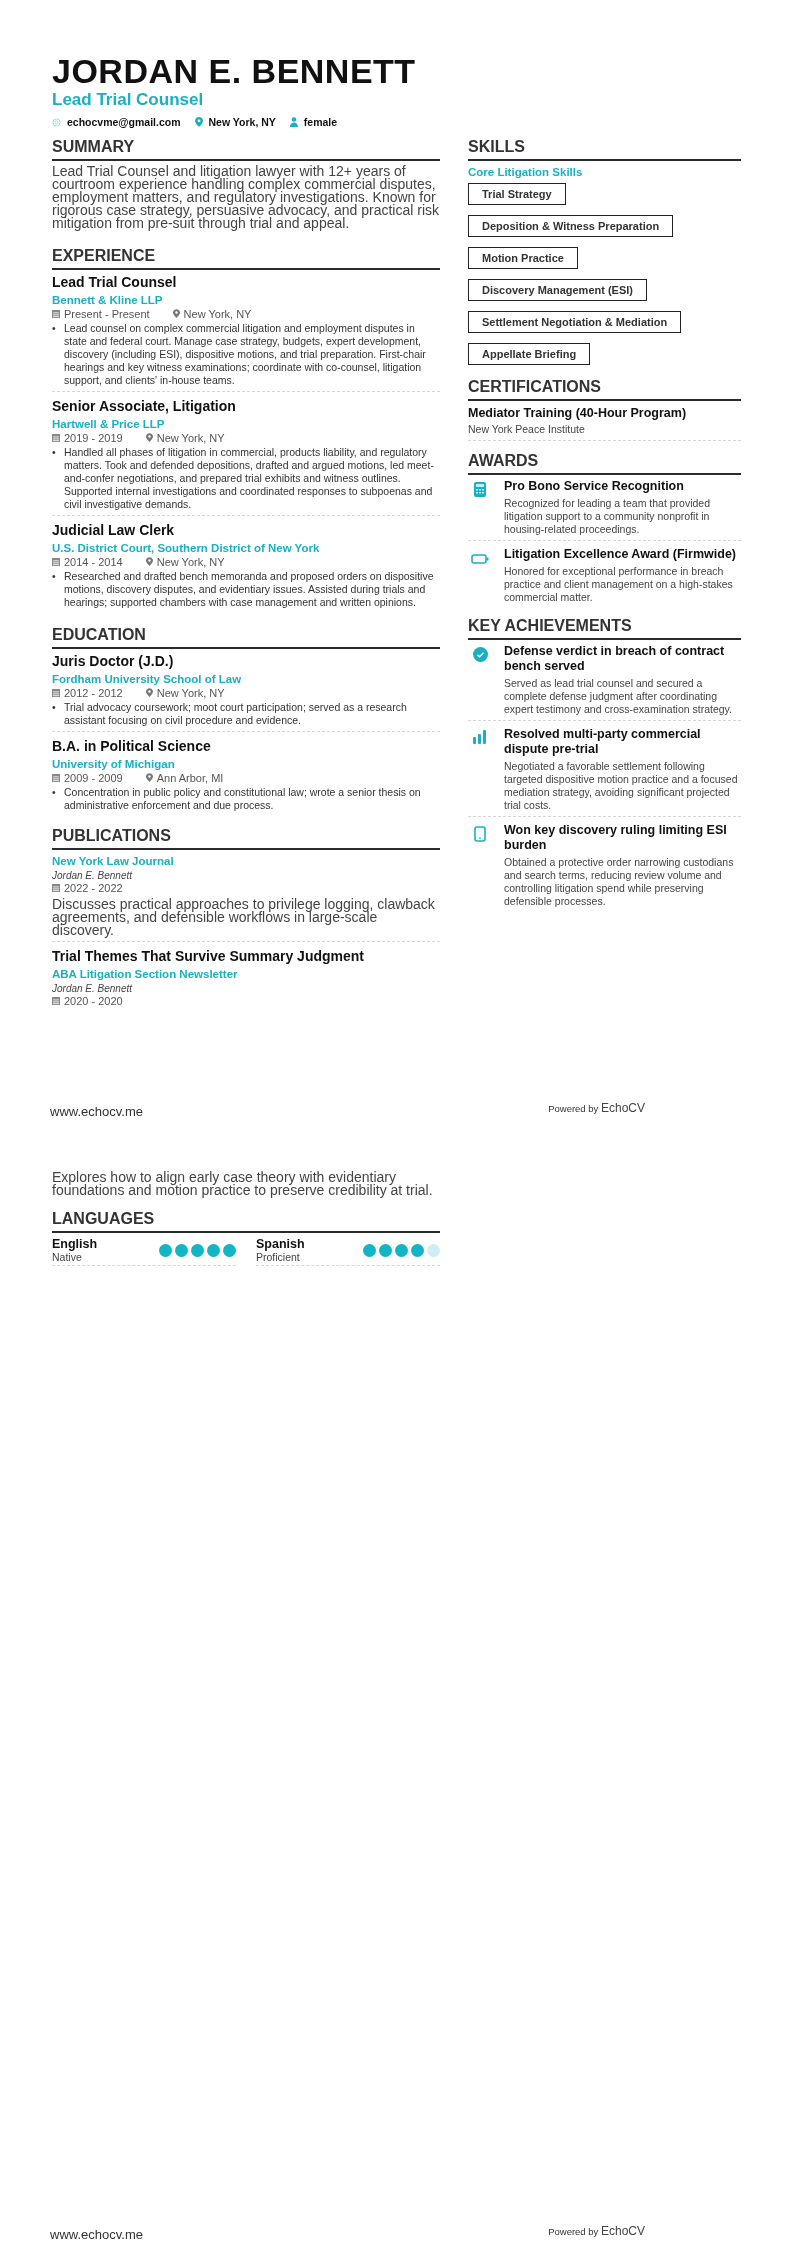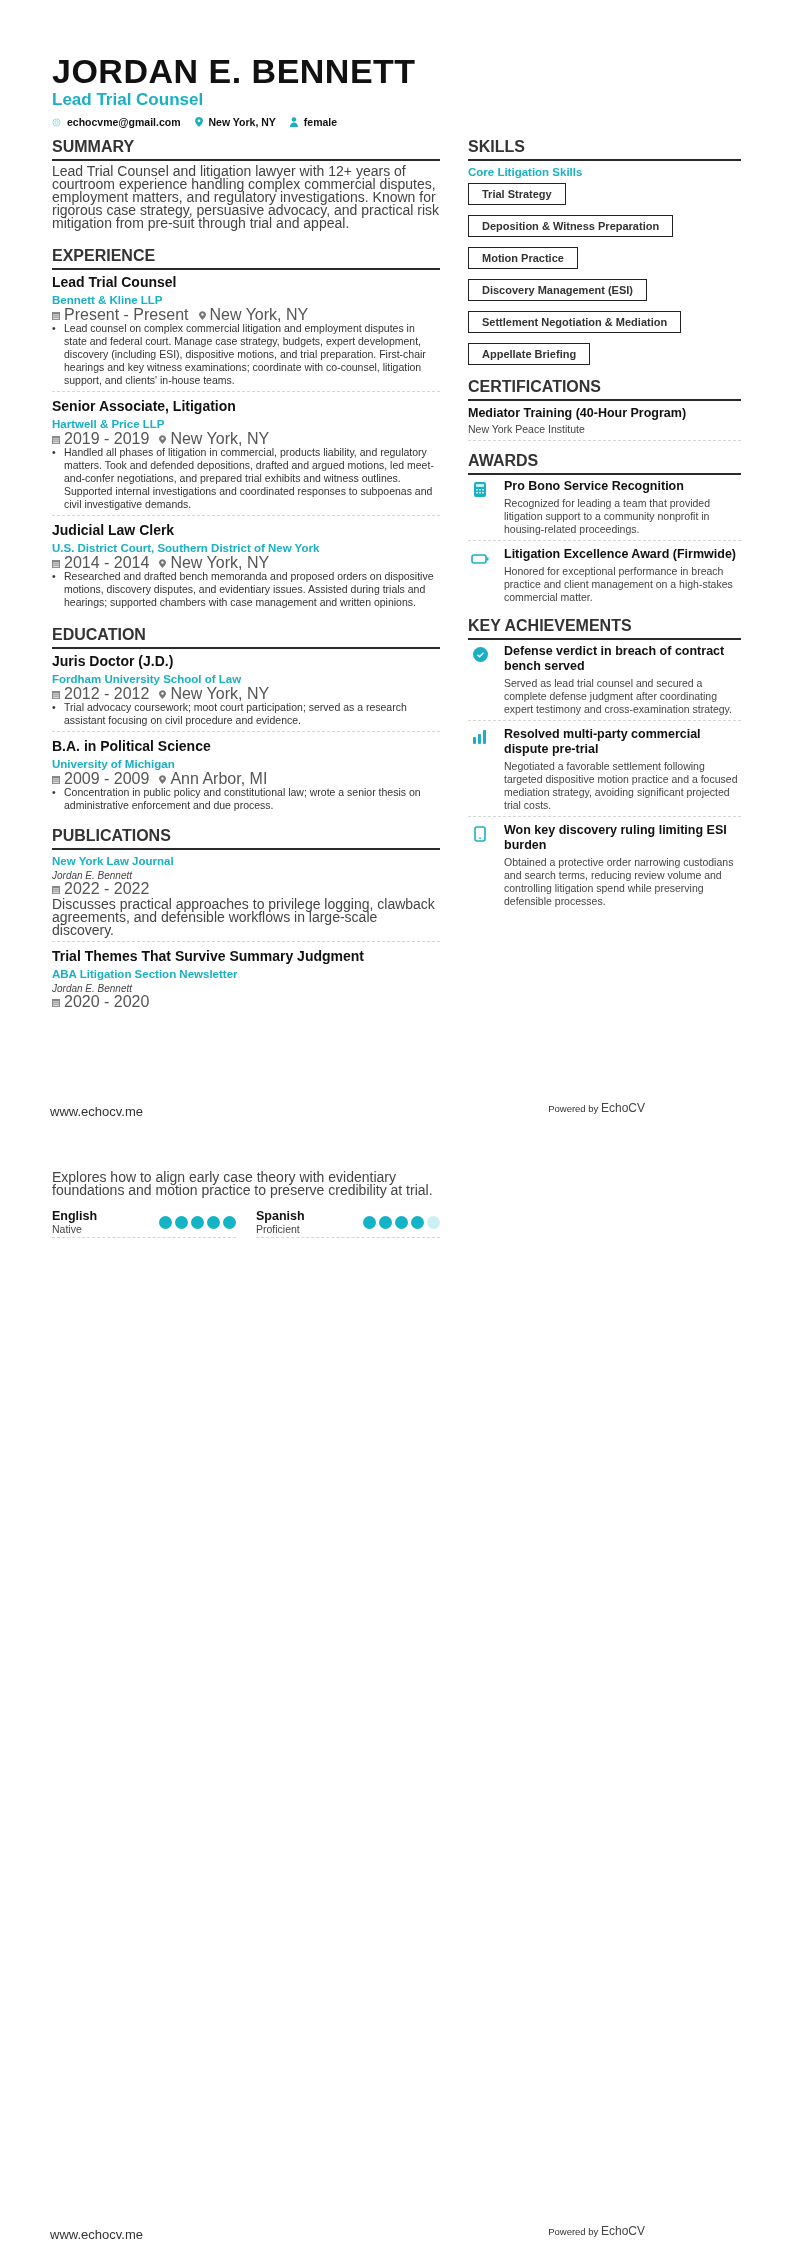--- a/index.html
+++ b/index.html
@@ -16,21 +16,21 @@
   .contact { display: flex; align-items: center; gap: 6px; }
   .ic { color: #1ab0c4; display: inline-flex; align-items: center; justify-content: center; }
 
   .section-title { font-size: 16px; font-weight: 700; color: #333; line-height: 20px; padding-bottom: 2px; border-bottom: 2.5px solid #2b2b2b; margin-bottom: 4px; }
   .body-text { font-size: 14px; color: #444; line-height: 13px; }
 
   .entry { padding-bottom: 4px; border-bottom: 1px dashed #d6d6d6; margin-bottom: 6px; }
   .entry.last { border-bottom: none; }
   .entry-title { font-size: 14px; font-weight: 700; color: #111; line-height: 17px; }
   .entry-sub { font-size: 11.5px; font-weight: 700; color: #1ab0c4; line-height: 15px; margin-top: 2px; }
-  .meta { display: flex; gap: 10px; font-size: 16px; color: #555; line-height: 13px; align-items: center; }
+  .meta { display: flex; gap: 23px; font-size: 11px; color: #555; line-height: 13px; align-items: center; }
   .meta span.m { display: flex; align-items: center; gap: 4px; }
   .bullet { display: flex; gap: 6px; font-size: 10.5px; color: #333; line-height: 13px; margin-top: 1px; }
   .bullet .dot { flex: 0 0 auto; width: 6px; }
   .italic { font-style: italic; font-size: 10px; color: #444; line-height: 13px; }
 
   .skill-group { font-size: 11.5px; font-weight: 700; color: #1ab0c4; line-height: 15px; margin-bottom: 3px; }
   .tag { display: inline-block; border: 1.5px solid #222; padding: 4px 13px; font-size: 11px; font-weight: 700; color: #333; line-height: 12px; margin-bottom: 10px; }
   .tags { display: flex; flex-direction: column; align-items: flex-start; }
 
   .cert { padding-bottom: 4px; border-bottom: 1px dashed #d6d6d6; margin-bottom: 6px; }
@@ -394,20 +394,21 @@
   <div class="abs footer-right" style="right:50px; top:1101px;">
     <span>Powered by </span><span class="brand">EchoCV</span>
   </div>
 </div>
 
 <div class="page page2">
   <div class="abs" style="left:52px; top:48px; width:388px;">
     <div class="body-text" style="padding-bottom:8px;">Explores how to align early case theory with evidentiary foundations and motion practice to preserve credibility at trial.</div>
 
     <div style="margin-top:4px;">
+      <div class="section-title">LANGUAGES</div>
       <div class="lang-row">
         <div class="lang">
           <div>
             <div class="lang-name">English</div>
             <div class="lang-level">Native</div>
           </div>
           <div class="dots">
             <span class="d"></span>
             <span class="d"></span>
             <span class="d"></span>

